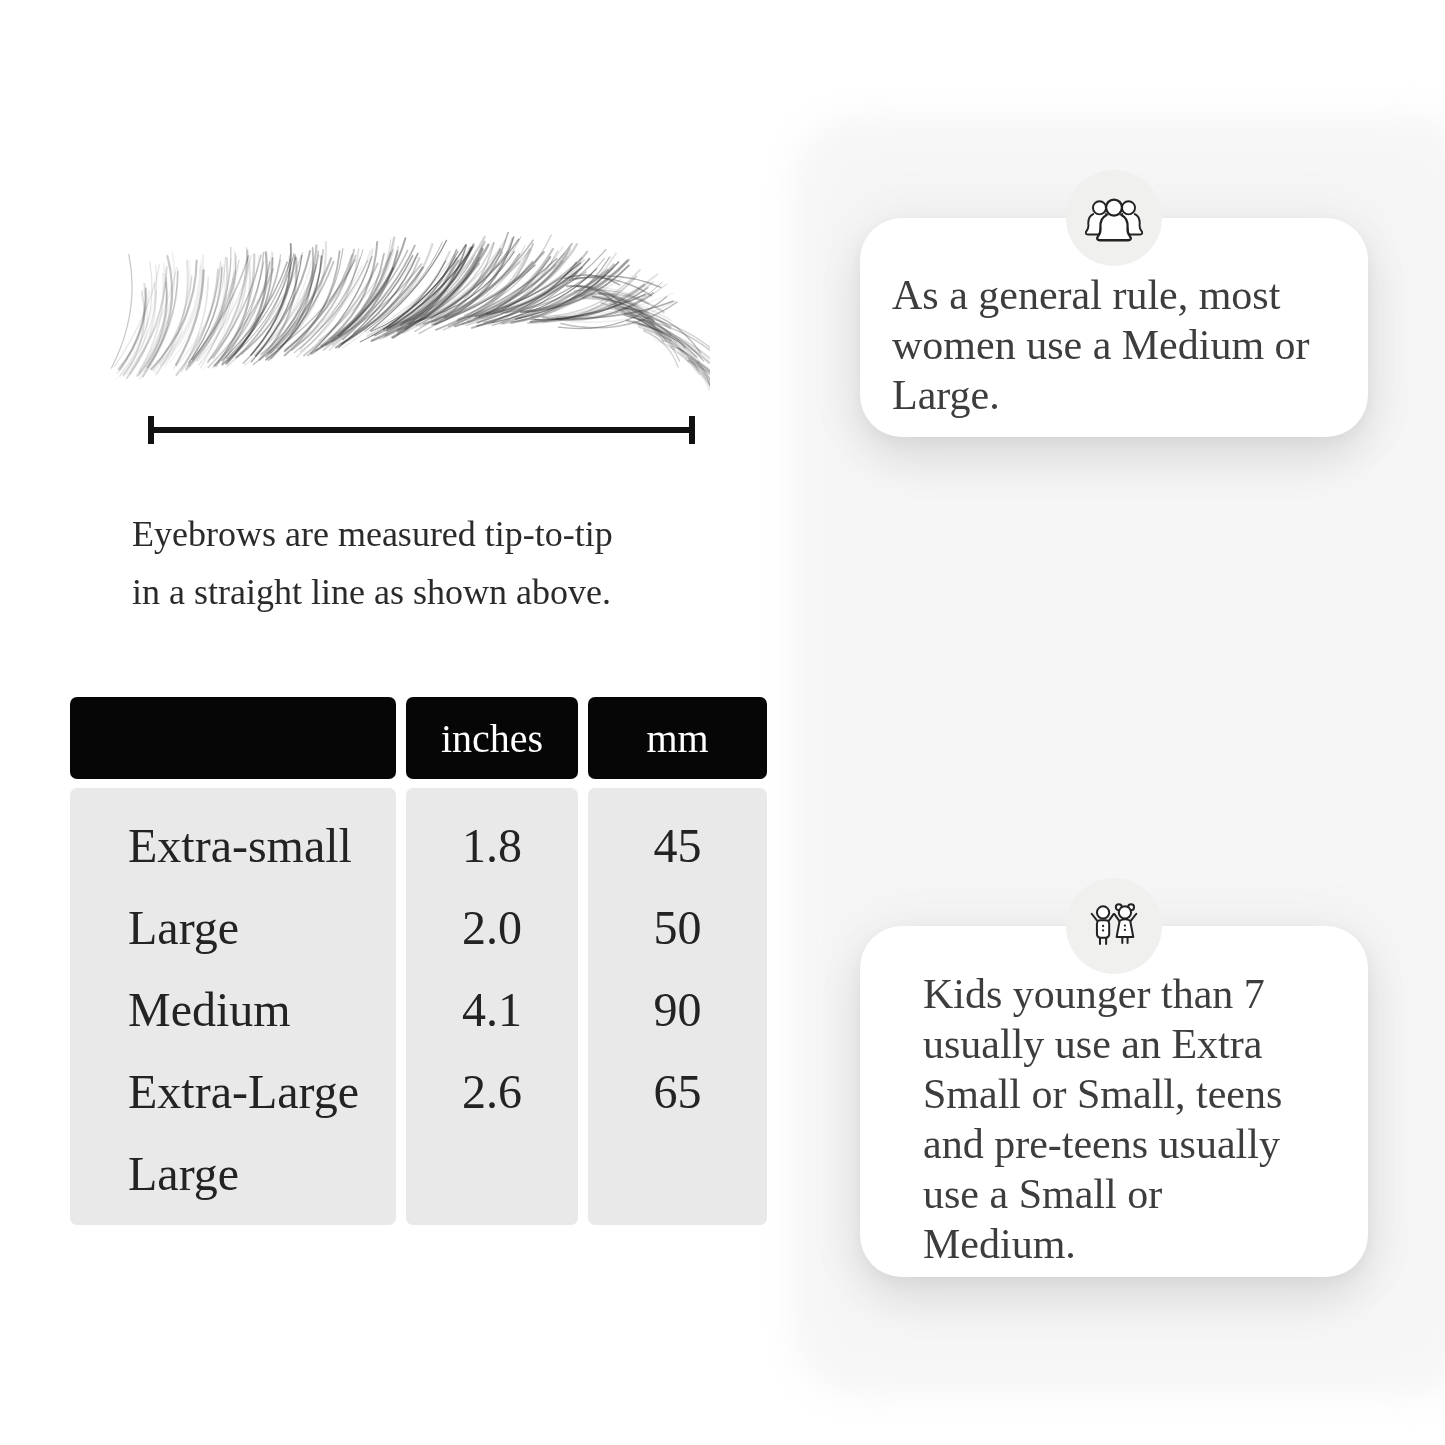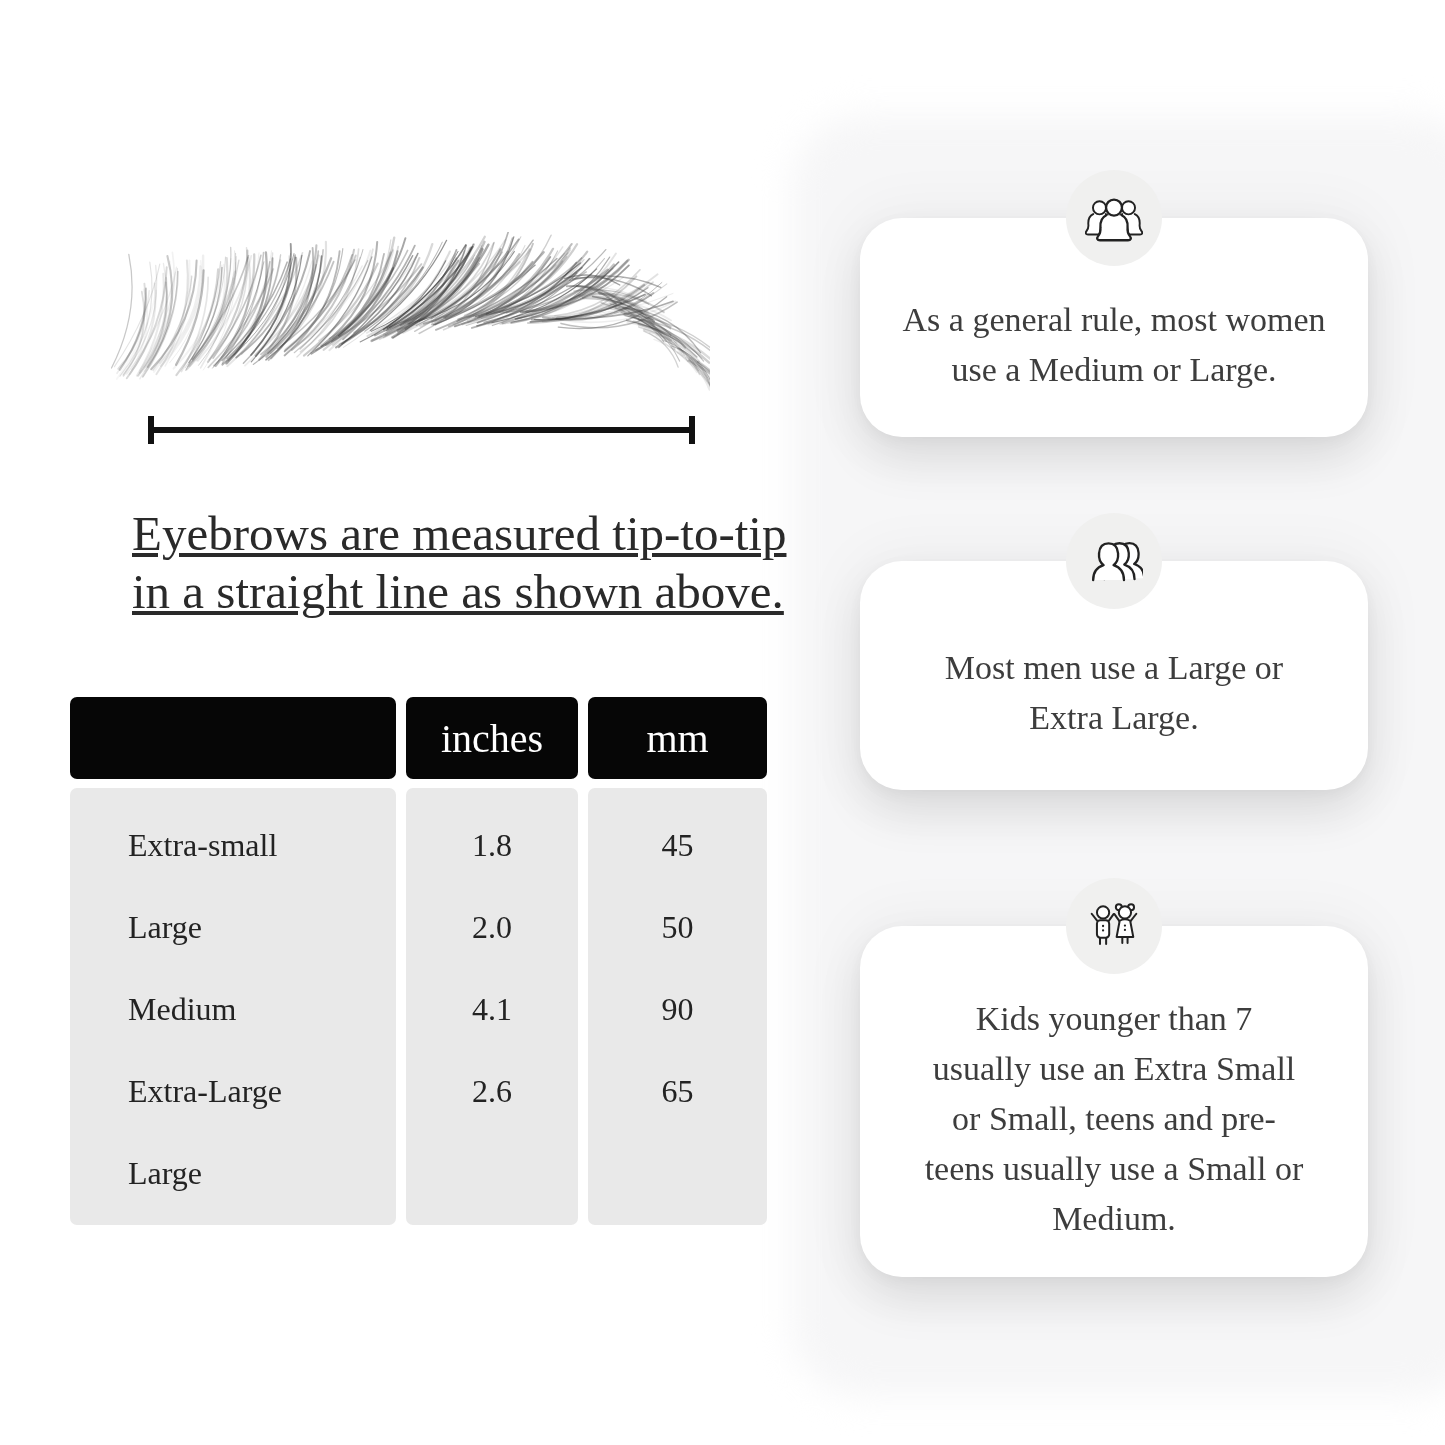--- a/index.html
+++ b/index.html
@@ -14,44 +14,44 @@
   
   .brow-wrap{position:absolute;left:100px;top:232px;width:610px;height:205px;}
 
   
   .measure-line{position:absolute;left:148px;top:427px;width:547px;height:6px;background:#111;}
   .measure-line .tick{position:absolute;top:-11px;width:6px;height:28px;background:#111;}
   .tick-left{left:0;}
   .tick-right{right:0;}
 
   
-  .caption{position:absolute;left:132px;top:505px;color:#2a2a2a;font-size:49px;line-height:58px;white-space:nowrap;text-decoration:underline;}
+  .caption{position:absolute;left:132px;top:505px;color:#2a2a2a;font-size:36px;line-height:58px;white-space:nowrap;}
 
   
   .size-table{position:absolute;left:70px;top:697px;width:609px;}
   .t-grid{display:grid;grid-template-columns:326px 172px 179px;column-gap:10px;}
   .th-cell{height:82px;background:#060606;border-radius:7px;color:#ffffff;
            display:flex;align-items:center;justify-content:center;font-size:40px;}
   .t-body{margin-top:9px;}
   .t-col{background:#e9e9e9;border-radius:7px;height:437px;box-sizing:border-box;padding-top:16px;}
   .tb-cell{height:82px;display:flex;align-items:center;justify-content:center;
-           font-size:32px;color:#232323;}
+           font-size:48px;color:#232323;}
   .t-col.labels .tb-cell{justify-content:flex-start;padding-left:58px;}
 
   
   .card{position:absolute;left:860px;width:508px;background:#ffffff;border-radius:42px;
         box-shadow:0 24px 48px rgba(0,0,0,0.09), 0 4px 14px rgba(0,0,0,0.04), 0 0 55px 14px rgba(0,0,0,0.035);
         display:flex;flex-direction:column;align-items:center;justify-content:center;box-sizing:border-box;}
   .card-1{top:218px;height:219px;}
   .card-2{top:561px;height:229px;}
   .card-3{top:926px;height:351px;}
   .icon-circle{position:absolute;top:-48px;left:50%;transform:translateX(-50%);
                width:96px;height:96px;border-radius:50%;background:#f0f0ef;
                display:flex;align-items:center;justify-content:center;}
-  .card-text{margin-top:34px;text-align:center;color:#3d3d3d;font-size:34px;line-height:50px;}
+  .card-text{margin-top:34px;color:#3d3d3d;font-size:42px;line-height:50px;}
   .card-1 .card-text{max-width:444px;}
   .card-2 .card-text{max-width:400px;}
   .card-3 .card-text{max-width:382px;}
 
   svg{display:block;}
 </style>
 </head>
 <body>
 
 <div id="page">
@@ -417,38 +417,20 @@
           <g transform="translate(0,1)">
             <path fill="#fff" d="M -8.5,-4 C -13,-2 -15.5,3 -15,10 C -14.6,14 -15.5,16.5 -17.5,19 C -19.5,21.5 -18.5,23.5 -15.5,23.5 L 15.5,23.5 C 18.5,23.5 19.5,21.5 17.5,19 C 15.5,16.5 14.6,14 15,10 C 15.5,3 13,-2 8.5,-4"></path>
             <circle fill="#fff" cx="0" cy="-12.5" r="8.8"></circle>
           </g>
         </svg>
       </span>
     </div>
     <div class="card-text">As a general rule, most women use a Medium or Large.</div>
   </div>
 
-  <div class="card card-2">
-    <div class="icon-circle">
-      <span>
-        <svg width="58" height="58" viewBox="-32 -32 64 64" fill="none" stroke="#222" stroke-width="2.6" stroke-linecap="round" stroke-linejoin="round">
-          <g transform="translate(17,-1) scale(0.96)">
-            <path fill="#fff" d="M -17,21 C -17,12 -12,6.5 -5.5,4.5 C -9.5,1.5 -11,-2.5 -10.5,-8.5 C -10,-15.5 -6,-19.5 0,-19.5 C 6,-19.5 10,-15.5 10.5,-8.5 C 11,-2.5 9.5,1.5 5.5,4.5 C 12,6.5 17,12 17,21"></path>
-          </g>
-          <g transform="translate(6,-0.5) scale(0.98)">
-            <path fill="#fff" d="M -17,21 C -17,12 -12,6.5 -5.5,4.5 C -9.5,1.5 -11,-2.5 -10.5,-8.5 C -10,-15.5 -6,-19.5 0,-19.5 C 6,-19.5 10,-15.5 10.5,-8.5 C 11,-2.5 9.5,1.5 5.5,4.5 C 12,6.5 17,12 17,21"></path>
-          </g>
-          <g transform="translate(-6,0)">
-            <path fill="#fff" d="M -17,21 C -17,12 -12,6.5 -5.5,4.5 C -9.5,1.5 -11,-2.5 -10.5,-8.5 C -10,-15.5 -6,-19.5 0,-19.5 C 6,-19.5 10,-15.5 10.5,-8.5 C 11,-2.5 9.5,1.5 5.5,4.5 C 12,6.5 17,12 17,21"></path>
-          </g>
-        </svg>
-      </span>
-    </div>
-    <div class="card-text">Most men use a Large or Extra Large.</div>
-  </div>
 
   <div class="card card-3">
     <div class="icon-circle">
       <span>
         <svg width="56" height="56" viewBox="-32 -32 64 64" fill="none" stroke="#222" stroke-width="2.3" stroke-linecap="round" stroke-linejoin="round">
 
           <path d="M -18,-4.5 L -25.5,-14"></path>
           <path d="M -7,-4.5 L -0.5,-13.5"></path>
           <circle fill="#fff" cx="-12.5" cy="-15.5" r="7"></circle>
           <path d="M -16,13.5 L -16,20.5"></path>

